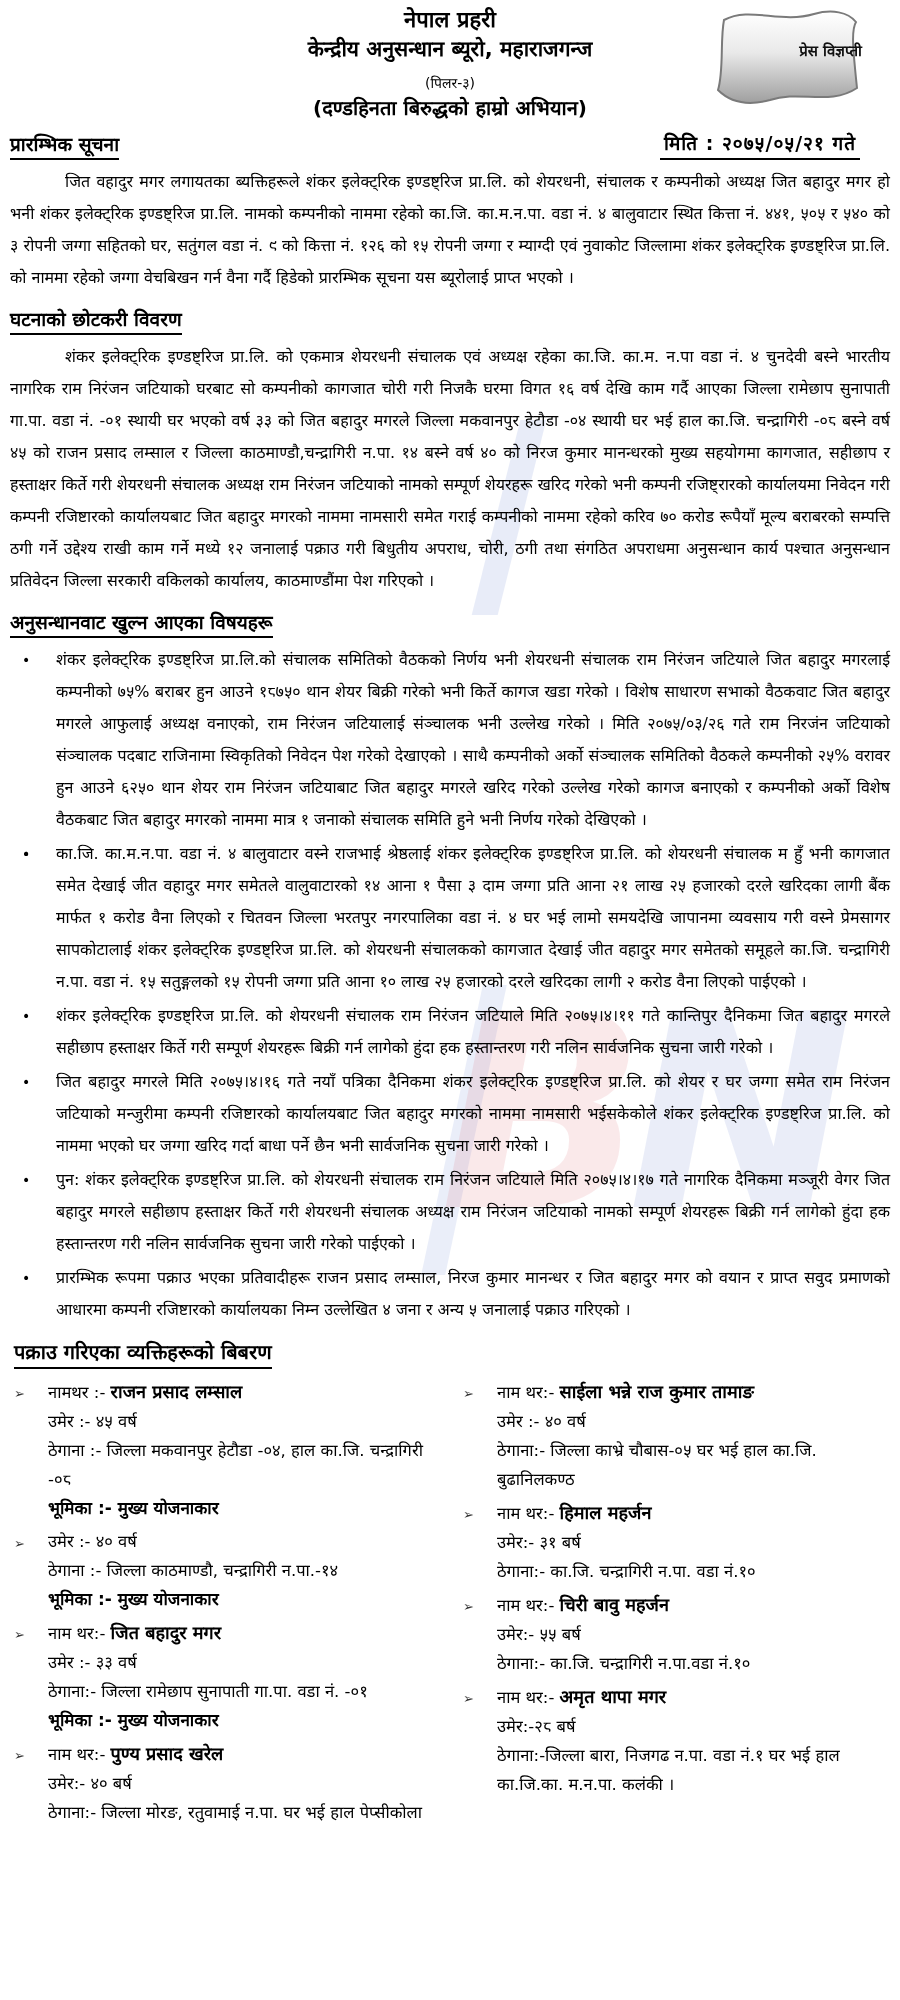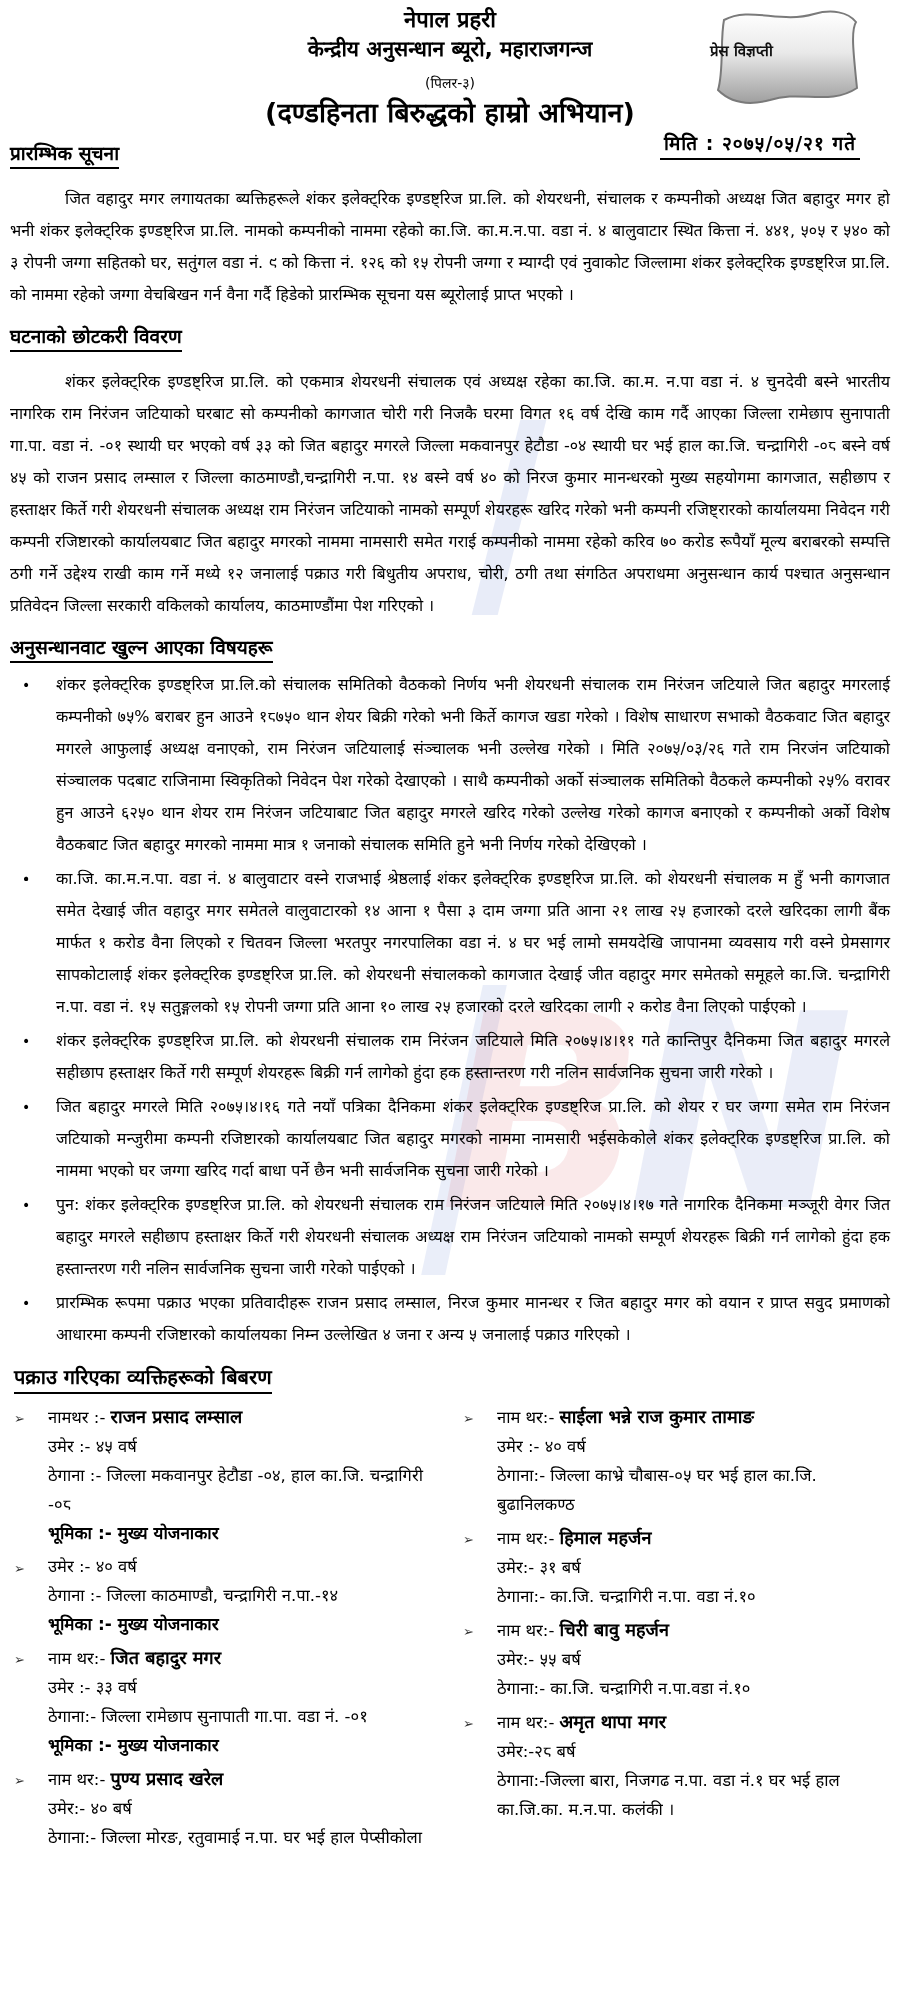--- a/index.html
+++ b/index.html
@@ -7,44 +7,44 @@
     width:900px;height:2000px;overflow:hidden;background:#ffffff;color:#000;
     font-family:"DejaVu Sans","Liberation Sans",sans-serif;
     position:relative;
   }
   .page{position:relative;width:900px;height:2000px;padding:6px 10px 0 10px;box-sizing:border-box;}
   
   .hdr{text-align:center;line-height:1.25;}
   .hdr-org{font-size:22px;font-weight:bold;}
   .hdr-bureau{font-size:21px;font-weight:bold;margin-top:2px;}
   .hdr-pillar{font-size:14px;margin-top:13px;}
-  .hdr-campaign{font-size:27px;font-weight:bold;margin-top:4px;}
+  .hdr-campaign{font-size:20px;font-weight:bold;margin-top:4px;}
   
   .flag{position:absolute;top:4px;right:28px;width:152px;height:96px;}
   .flag svg{position:absolute;top:0;left:0;}
   .flag-label{
-    position:absolute;top:30px;left:0;width:100%;text-align:left;
+    position:absolute;top:30px;left:0;width:100%;text-align:right;
     font-size:15px;font-weight:bold;color:#111;
   }
   .dateline{
     position:absolute;top:124px;right:30px;font-size:19px;font-weight:bold;
     border-bottom:2px solid #000;padding:0 4px 2px 4px;letter-spacing:1px;
   }
   
   .doc-title{
     text-align:center;font-size:18px;font-weight:bold;margin-top:14px;
   }
   .doc-title span{border-bottom:2px solid #000;padding-bottom:2px;}
   
   .sec-h{
     font-size:19px;font-weight:bold;margin:10px 0 4px 0;
     display:inline-block;border-bottom:2px solid #000;padding-bottom:1px;
   }
   .para{
-    font-size:16px;line-height:32px;text-align:justify;text-indent:55px;margin:10px 0 2px 0;
+    font-size:16px;line-height:32px;text-align:justify;text-indent:55px;margin:2px 0 2px 0;
   }
   ul.points{list-style:none;margin:2px 0 0 0;padding:0;}
   ul.points li{
     position:relative;padding-left:46px;font-size:16px;line-height:32px;
     text-align:justify;margin:0 0 2px 0;
   }
   ul.points li .dot{
     position:absolute;left:12px;top:0;font-size:14px;
   }
   

